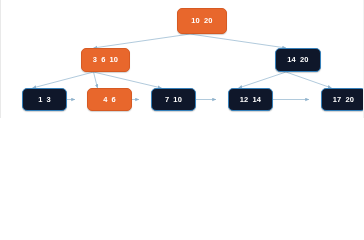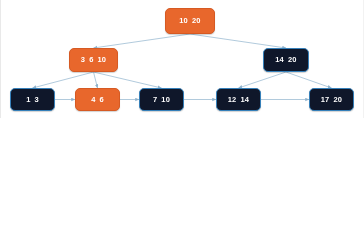--- a/index.html
+++ b/index.html
@@ -36,20 +36,21 @@
     justify-content: center;
     border-radius: 5px;
     box-sizing: border-box;
     color: #ffffff;
     font-size: 7.5px;
     font-weight: bold;
     letter-spacing: 0.2px;
     white-space: nowrap;
     z-index: 2;
     box-shadow: 0 1px 1px rgba(0,0,0,0.18);
+    margin-left: 12px;
   }
   .node.orange {
     background: #e8672c;
     border: 1px solid #d65a23;
   }
   .node.blue {
     background: #0f172a;
     border: 1px solid #3580ba;
   }
   .keys {

